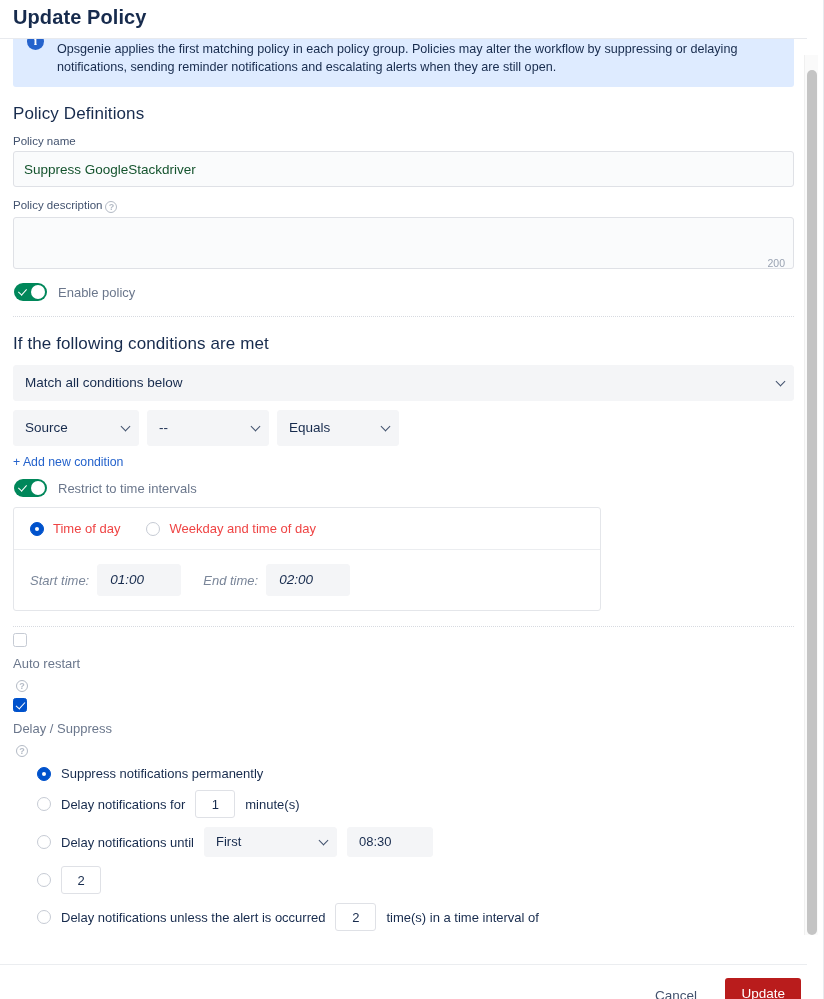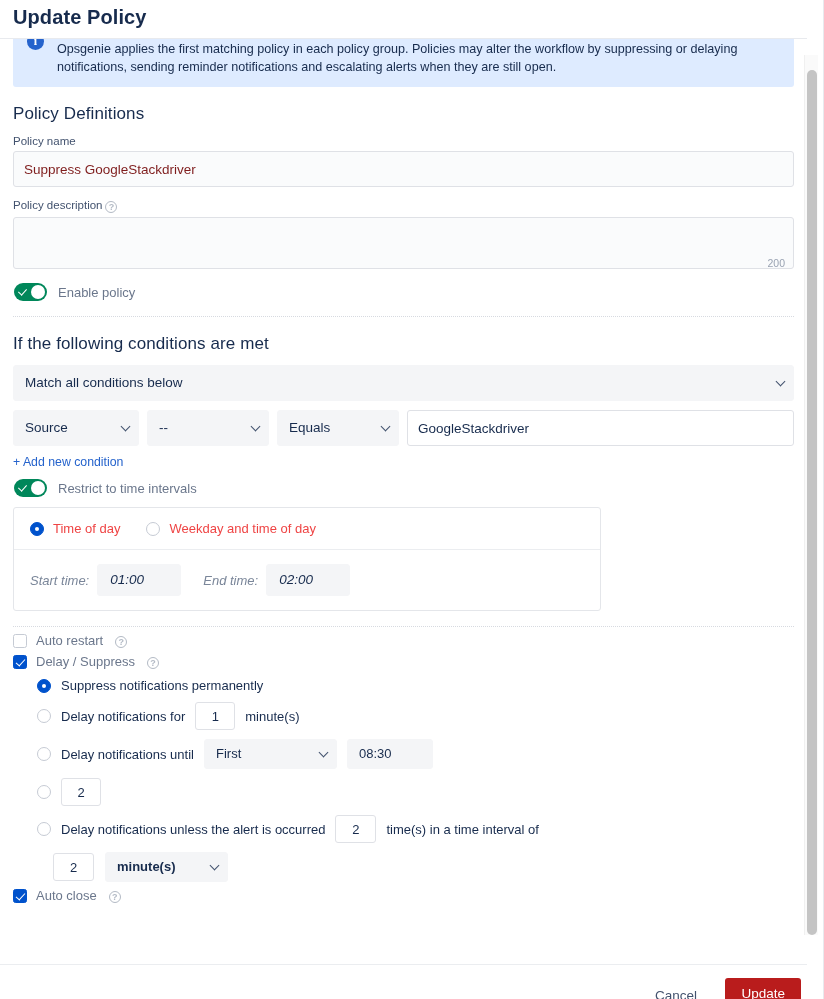--- a/index.html
+++ b/index.html
@@ -65,21 +65,21 @@
     display: inline-block; width: 12px; height: 12px; border-radius: 50%;
     border: 1.2px solid #b3bac5; color: #b3bac5;
     font-size: 9px; line-height: 10px; text-align: center;
     vertical-align: -1px; margin-left: 3px; font-weight: 700;
   }
 
   
   .text-input {
     width: 100%; height: 36px;
     border: 1px solid #dfe1e6; border-radius: 3px;
-    background: #fafbfc; color: #7f1d1d;
+    background: #fafbfc; color: #14532d;
     font-family: "Liberation Sans", sans-serif; font-size: 13.5px;
     padding: 0 10px; outline: none;
   }
   .textarea-wrap { position: relative; margin-bottom: 10px; }
   .textarea {
     width: 100%; height: 52px; resize: none;
     border: 1px solid #dfe1e6; border-radius: 3px;
     background: #fafbfc; color: #172b4d;
     font-family: "Liberation Sans", sans-serif; font-size: 13.5px;
     padding: 7px 10px; outline: none;
@@ -164,21 +164,21 @@
   }
   .time-label { font-size: 13px; color: #7a8699; margin-right: 8px; }
   .time-box {
     background: #f4f5f7; border: 1px solid #f4f5f7; border-radius: 3px;
     height: 32px; line-height: 30px; padding: 0 12px;
     font-size: 13.5px; color: #172b4d; min-width: 84px;
   }
   .gap-26 { width: 26px; }
 
   
-  .check-row { display: flex; align-items: flex-end; gap: 9px; margin-top: 6px; }
+  .check-row { display: flex; align-items: flex-start; gap: 9px; margin-top: 6px; flex-direction: column; }
   .cbox {
     width: 14px; height: 14px; border-radius: 2.5px;
     border: 1.6px solid #c6cbd4; background: #fff; flex: 0 0 auto; position: relative;
   }
   .cbox.on { background: #0052cc; border-color: #0052cc; }
   .cbox.on::after {
     content: ""; position: absolute; left: 4px; top: 1px;
     width: 4px; height: 8px; border: solid #fff;
     border-width: 0 1.8px 1.8px 0; transform: rotate(42deg);
   }
@@ -297,21 +297,20 @@
           <span class="chev"></span>
         </div>
         <div class="select s2">
           <span>--</span>
           <span class="chev"></span>
         </div>
         <div class="select s3">
           <span>Equals</span>
           <span class="chev"></span>
         </div>
-        <input class="cond-value" value="GoogleStackdriver" style="">
       </div>
 
       <span class="add-link">+ Add new condition</span>
 
       <div class="toggle-row">
         <div class="toggle">
           <span class="tick"></span>
           <span class="knob"></span>
         </div>
         <span class="toggle-label">Restrict to time intervals</span>

